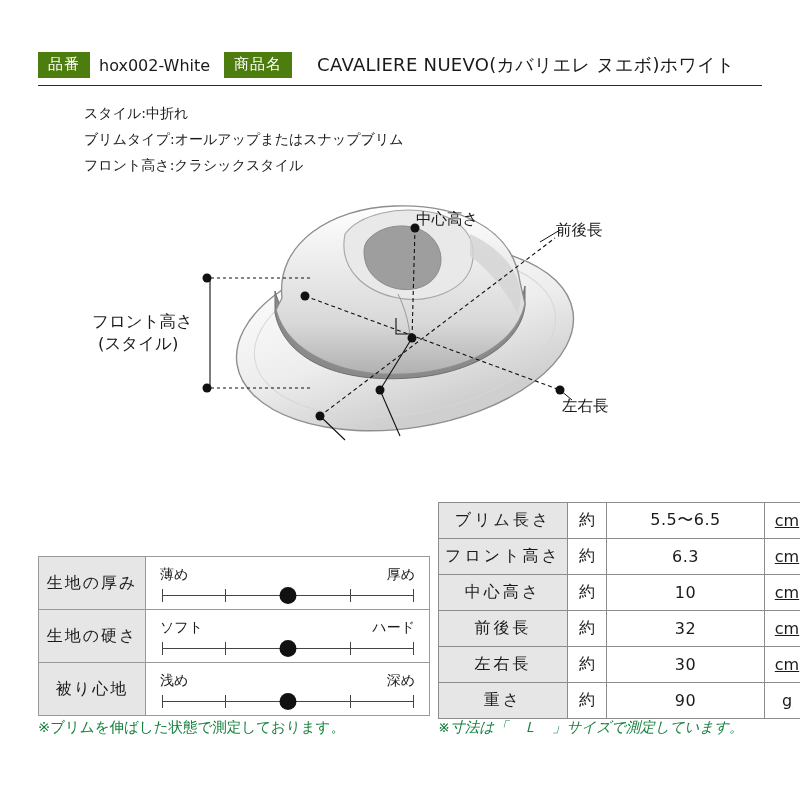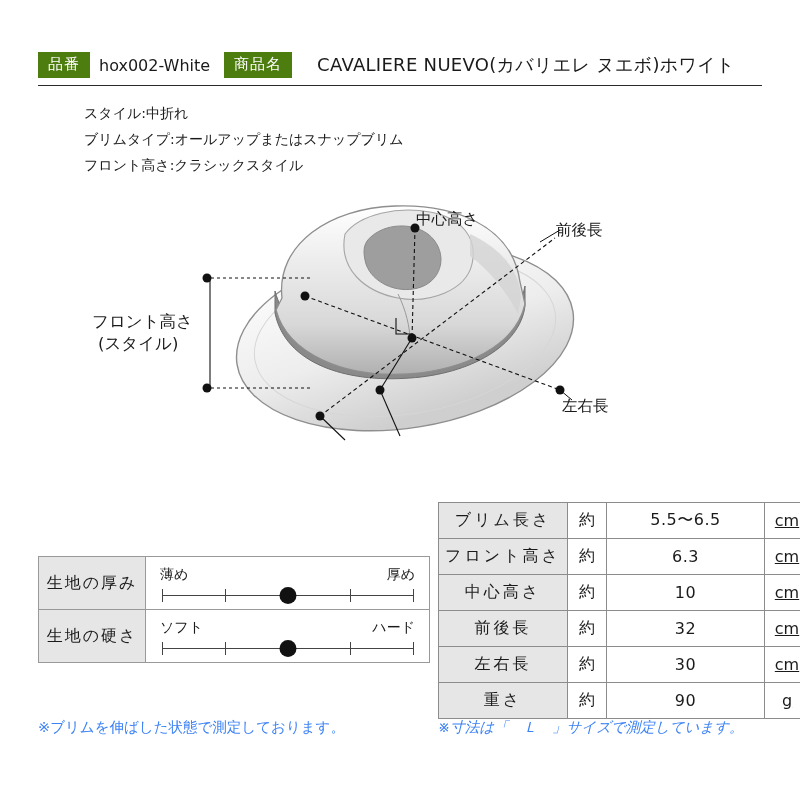--- a/index.html
+++ b/index.html
@@ -192,21 +192,21 @@
     width: 42px;
     text-align: center;
     font-size: 15px;
     text-decoration: underline;
   }
 
   
   .note {
     position: absolute;
     font-size: 14.5px;
-    color: #3b82f6;
+    color: #15803d;
     white-space: nowrap;
   }
   .note-left-1 { left: 38px; top: 718px; }
   .note-left-2 { left: 38px; top: 742px; }
   .note-right-1 { left: 438px; top: 718px; font-style: italic; }
 </style>
 </head>
 <body>
 
 <div class="page">
@@ -330,20 +330,38 @@
             <div class="axis"></div>
             <div class="tick" style="left:0%"></div>
             <div class="tick" style="left:25%"></div>
             <div class="tick" style="left:50%"></div>
             <div class="tick" style="left:75%"></div>
             <div class="tick" style="left:100%"></div>
             <div class="dot" style="left:50%"></div>
           </div>
         </td>
       </tr>
+      <tr>
+        <td class="slider-label">被り心地</td>
+        <td class="slider-cell">
+          <div class="slider-ends">
+            <span>浅め</span>
+            <span>深め</span>
+          </div>
+          <div class="scale">
+            <div class="axis"></div>
+            <div class="tick" style="left:0%"></div>
+            <div class="tick" style="left:25%"></div>
+            <div class="tick" style="left:50%"></div>
+            <div class="tick" style="left:75%"></div>
+            <div class="tick" style="left:100%"></div>
+            <div class="dot" style="left:50%"></div>
+          </div>
+        </td>
+      </tr>
     </tbody>
   </table>
 
   <table class="meas-table">
     <tbody>
       <tr>
         <td class="meas-name">ブリム長さ</td>
         <td class="meas-approx">約</td>
         <td class="meas-value">5.5〜6.5</td>
         <td class="meas-unit">cm</td>

